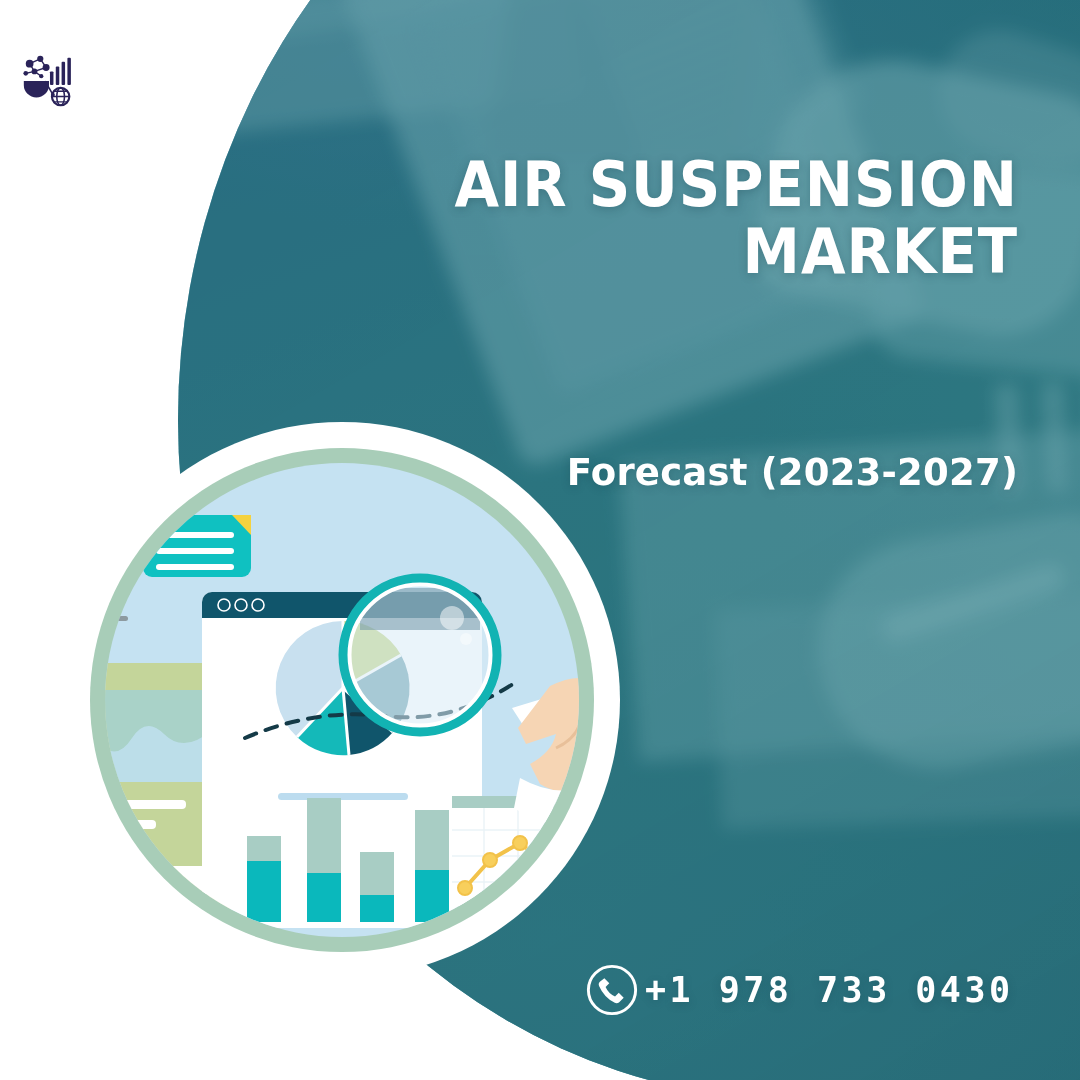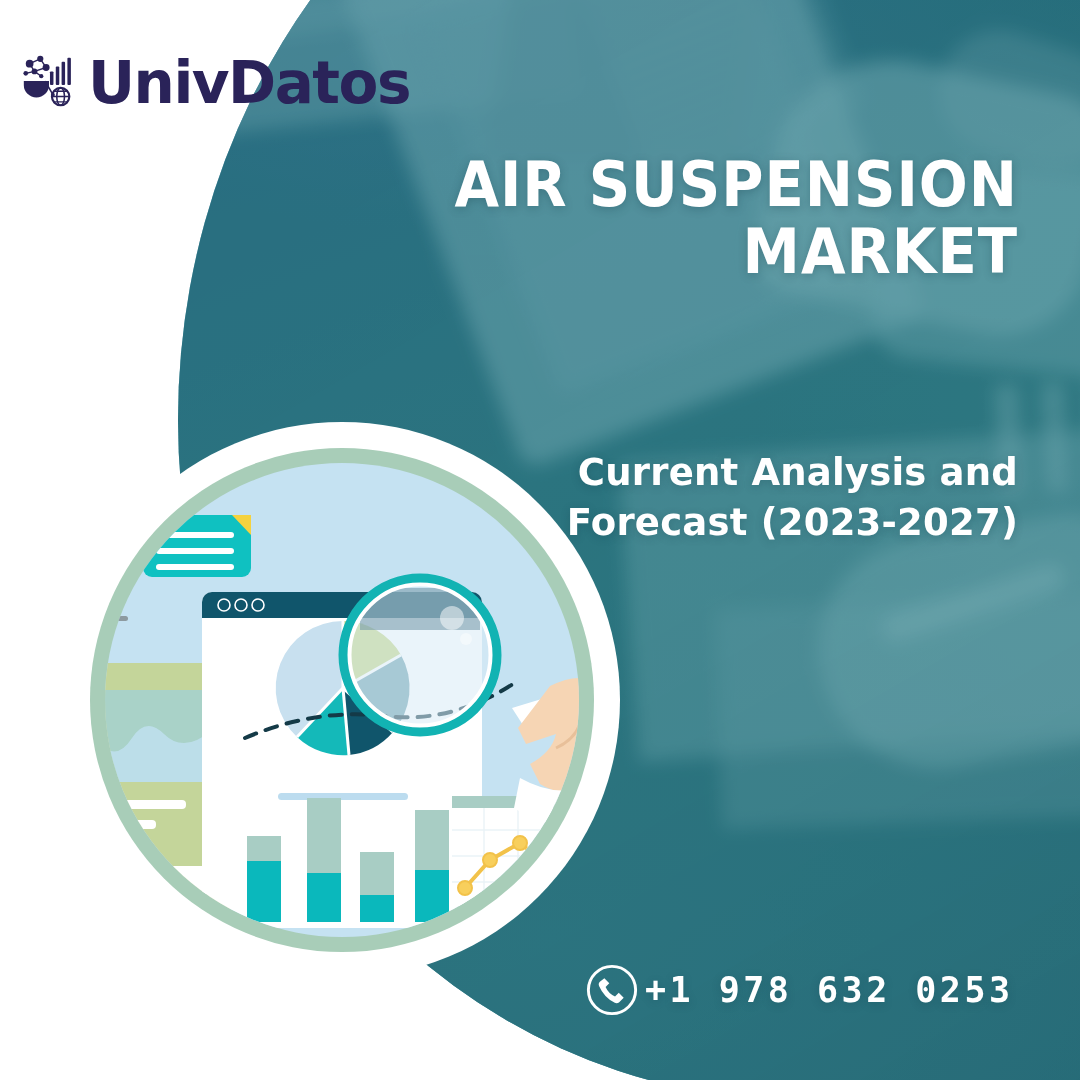--- a/index.html
+++ b/index.html
@@ -115,39 +115,37 @@
         <rect x="39" y="15" width="3.6" height="19" rx="1"></rect>
         <rect x="45" y="10" width="3.6" height="24" rx="1"></rect>
         <rect x="51" y="6" width="3.6" height="28" rx="1"></rect>
         <circle cx="44" cy="46" r="9" fill="none" stroke="#2a2359" stroke-width="2.2"></circle>
         <ellipse cx="44" cy="46" rx="4" ry="9" fill="none" stroke="#2a2359" stroke-width="1.6"></ellipse>
         <path d="M35 46 h18 M36.5 40.5 h15 M36.5 51.5 h15" stroke="#2a2359" stroke-width="1.5" fill="none"></path>
         <path d="M28 30 L36 44" stroke="#2a2359" stroke-width="1.6" fill="none"></path>
         <circle cx="36" cy="44" r="2"></circle>
       </g>
     </svg>
-    <span class="logo-word">UnivDatos</span>
   </div>
 
   <div class="headline">
     <div>AIR SUSPENSION</div>
     <div>MARKET</div>
   </div>
 
   <div class="subhead">
-    <div>Current Analysis and</div>
     <div>Forecast (2023-2027)</div>
   </div>
 
   <div class="phone-row">
     <svg class="phone-icon" viewBox="0 0 48 48">
       <circle cx="24" cy="24" r="21" fill="none" stroke="#ffffff" stroke-width="2.6"></circle>
       <path d="M17.2 13.6 l4.4 4.4 -3.3 3.3 a16 16 0 0 0 8.4 8.4 l3.3 -3.3 4.4 4.4 -4 4 c-1 1 -2.6 1.2 -3.9 .6 A30 30 0 0 1 12.6 20.6 c-.7 -1.3 -.5 -2.9 .6 -3.9 z" fill="#ffffff"></path>
     </svg>
-    <span class="phone-num">+1 978 632 0253</span>
+    <span class="phone-num">+1 978 733 0430</span>
   </div>
 
   <div class="illus-wrap">
     <svg class="illus-svg" viewBox="0 0 564 564">
       <defs>
         <clipPath id="discClip">
             <circle cx="282" cy="282" r="237"></circle>
           </clipPath>
         <clipPath id="lensClip">
             <circle cx="360" cy="237" r="73"></circle>

